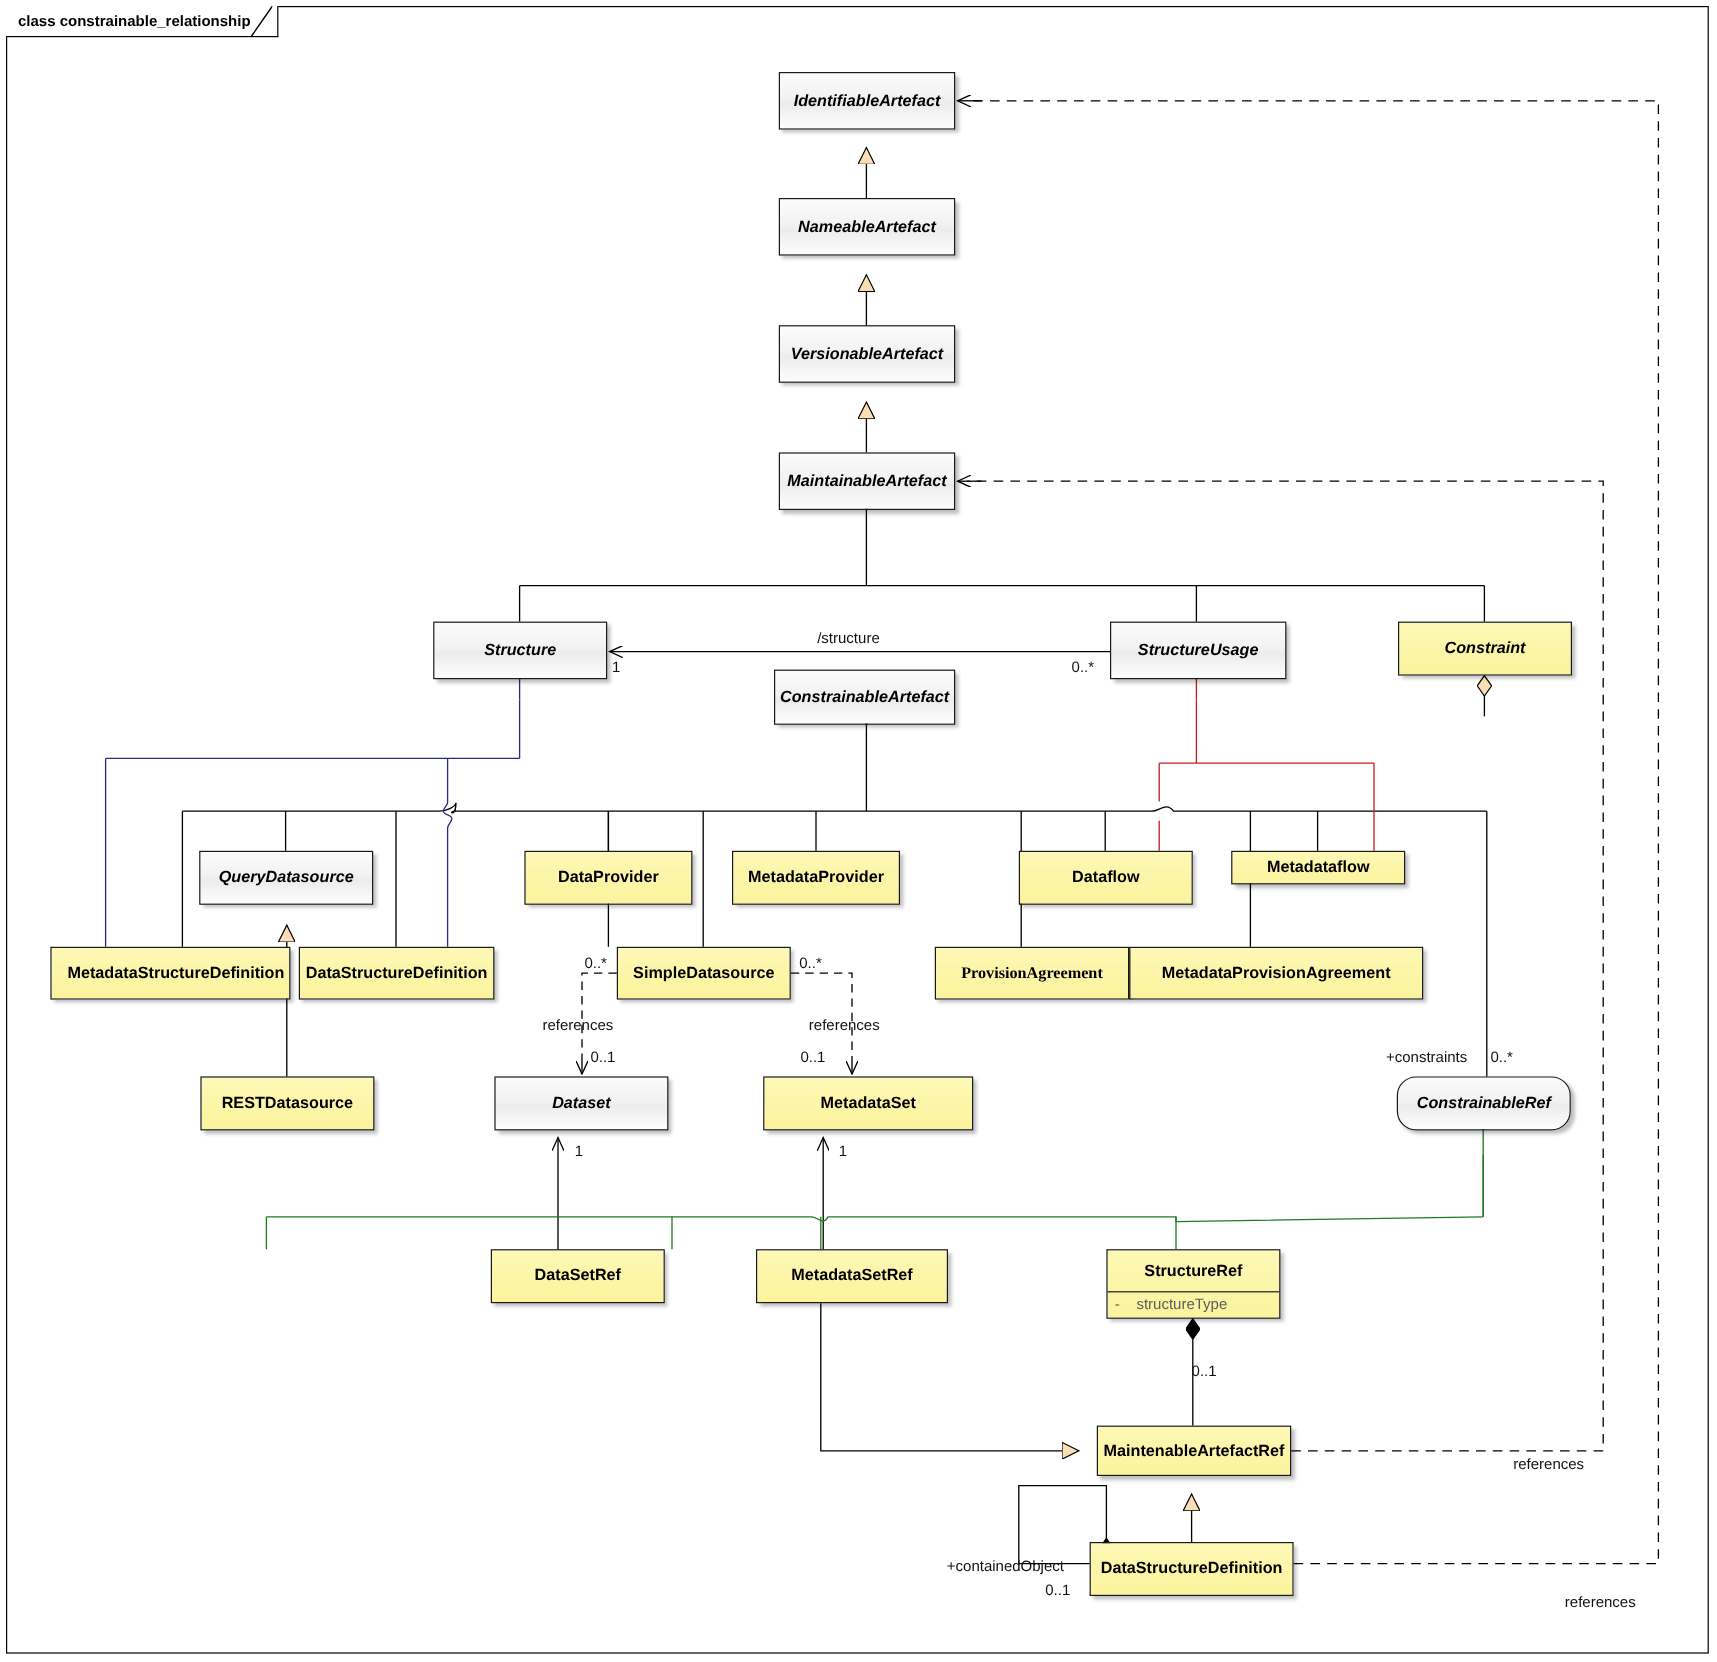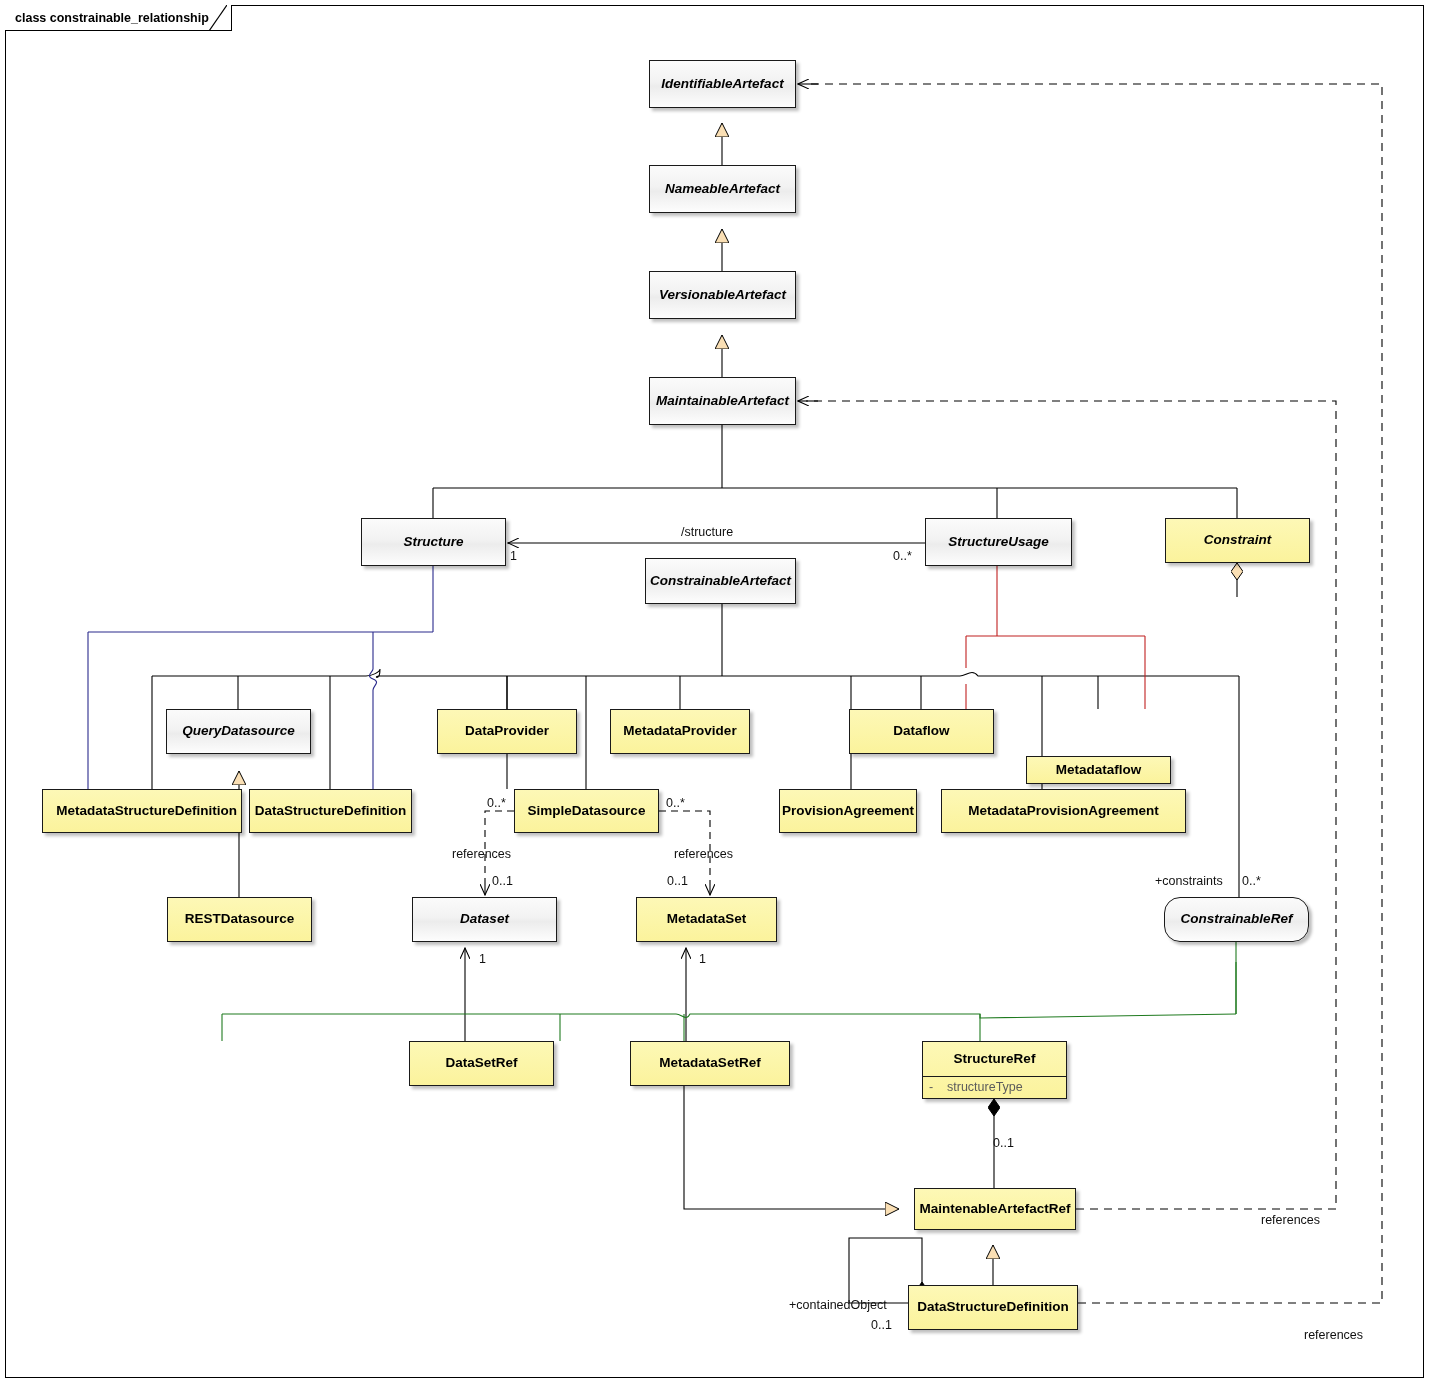--- a/index.html
+++ b/index.html
@@ -243,61 +243,61 @@
       <div class="node yellow concrete" style="left: 610px; top: 709px; width: 140px; height: 45px;">
         <div class="hdr">
           <span class="nm">MetadataProvider</span>
         </div>
       </div>
       <div class="node yellow concrete" style="left: 849px; top: 709px; width: 145px; height: 45px;">
         <div class="hdr">
           <span class="nm">Dataflow</span>
         </div>
       </div>
-      <div class="node yellow concrete" style="left: 1026px; top: 709px; width: 145px; height: 28px; margin-top: 47px;">
+      <div class="node yellow concrete" style="left: 1026px; top: 709px; width: 145px; height: 28px;">
         <div class="hdr">
           <span class="nm">Metadataflow</span>
         </div>
       </div>
       <div class="node yellow concrete" style="left: 42px; top: 789px; width: 200px; height: 44px; align-items: flex-end;">
         <div class="hdr">
           <span class="nm">MetadataStructureDefinition</span>
         </div>
       </div>
       <div class="node yellow concrete" style="left: 249px; top: 789px; width: 163px; height: 44px;">
         <div class="hdr">
           <span class="nm">DataStructureDefinition</span>
         </div>
       </div>
       <div class="node yellow concrete" style="left: 514px; top: 789px; width: 145px; height: 44px;">
         <div class="hdr">
           <span class="nm">SimpleDatasource</span>
         </div>
       </div>
-      <div class="node yellow concrete" style="left: 779px; top: 789px; width: 138px; height: 44px;">
+      <div class="node yellow concrete" style="left: 779px; top: 789px; width: 162px; height: 44px; font-family: Liberation Serif, serif;">
         <div class="hdr">
           <span class="nm">ProvisionAgreement</span>
         </div>
       </div>
       <div class="node yellow concrete" style="left: 941px; top: 789px; width: 245px; height: 44px;">
         <div class="hdr">
           <span class="nm">MetadataProvisionAgreement</span>
         </div>
       </div>
       <div class="node yellow concrete" style="left: 167px; top: 897px; width: 145px; height: 45px;">
         <div class="hdr">
           <span class="nm">RESTDatasource</span>
         </div>
       </div>
       <div class="node gray abstract" style="left: 412px; top: 897px; width: 145px; height: 45px;">
         <div class="hdr">
           <span class="nm">Dataset</span>
         </div>
       </div>
-      <div class="node yellow concrete" style="left: 636px; top: 897px; width: 141px; height: 45px;">
+      <div class="node yellow concrete" style="left: 636px; top: 897px; width: 175px; height: 45px;">
         <div class="hdr">
           <span class="nm">MetadataSet</span>
         </div>
       </div>
       <div class="node gray abstract" style="left: 1164px; top: 897px; width: 145px; height: 45px; border-radius: 16px;">
         <div class="hdr">
           <span class="nm">ConstrainableRef</span>
         </div>
       </div>
       <div class="node yellow concrete" style="left: 409px; top: 1041px; width: 145px; height: 45px;">

